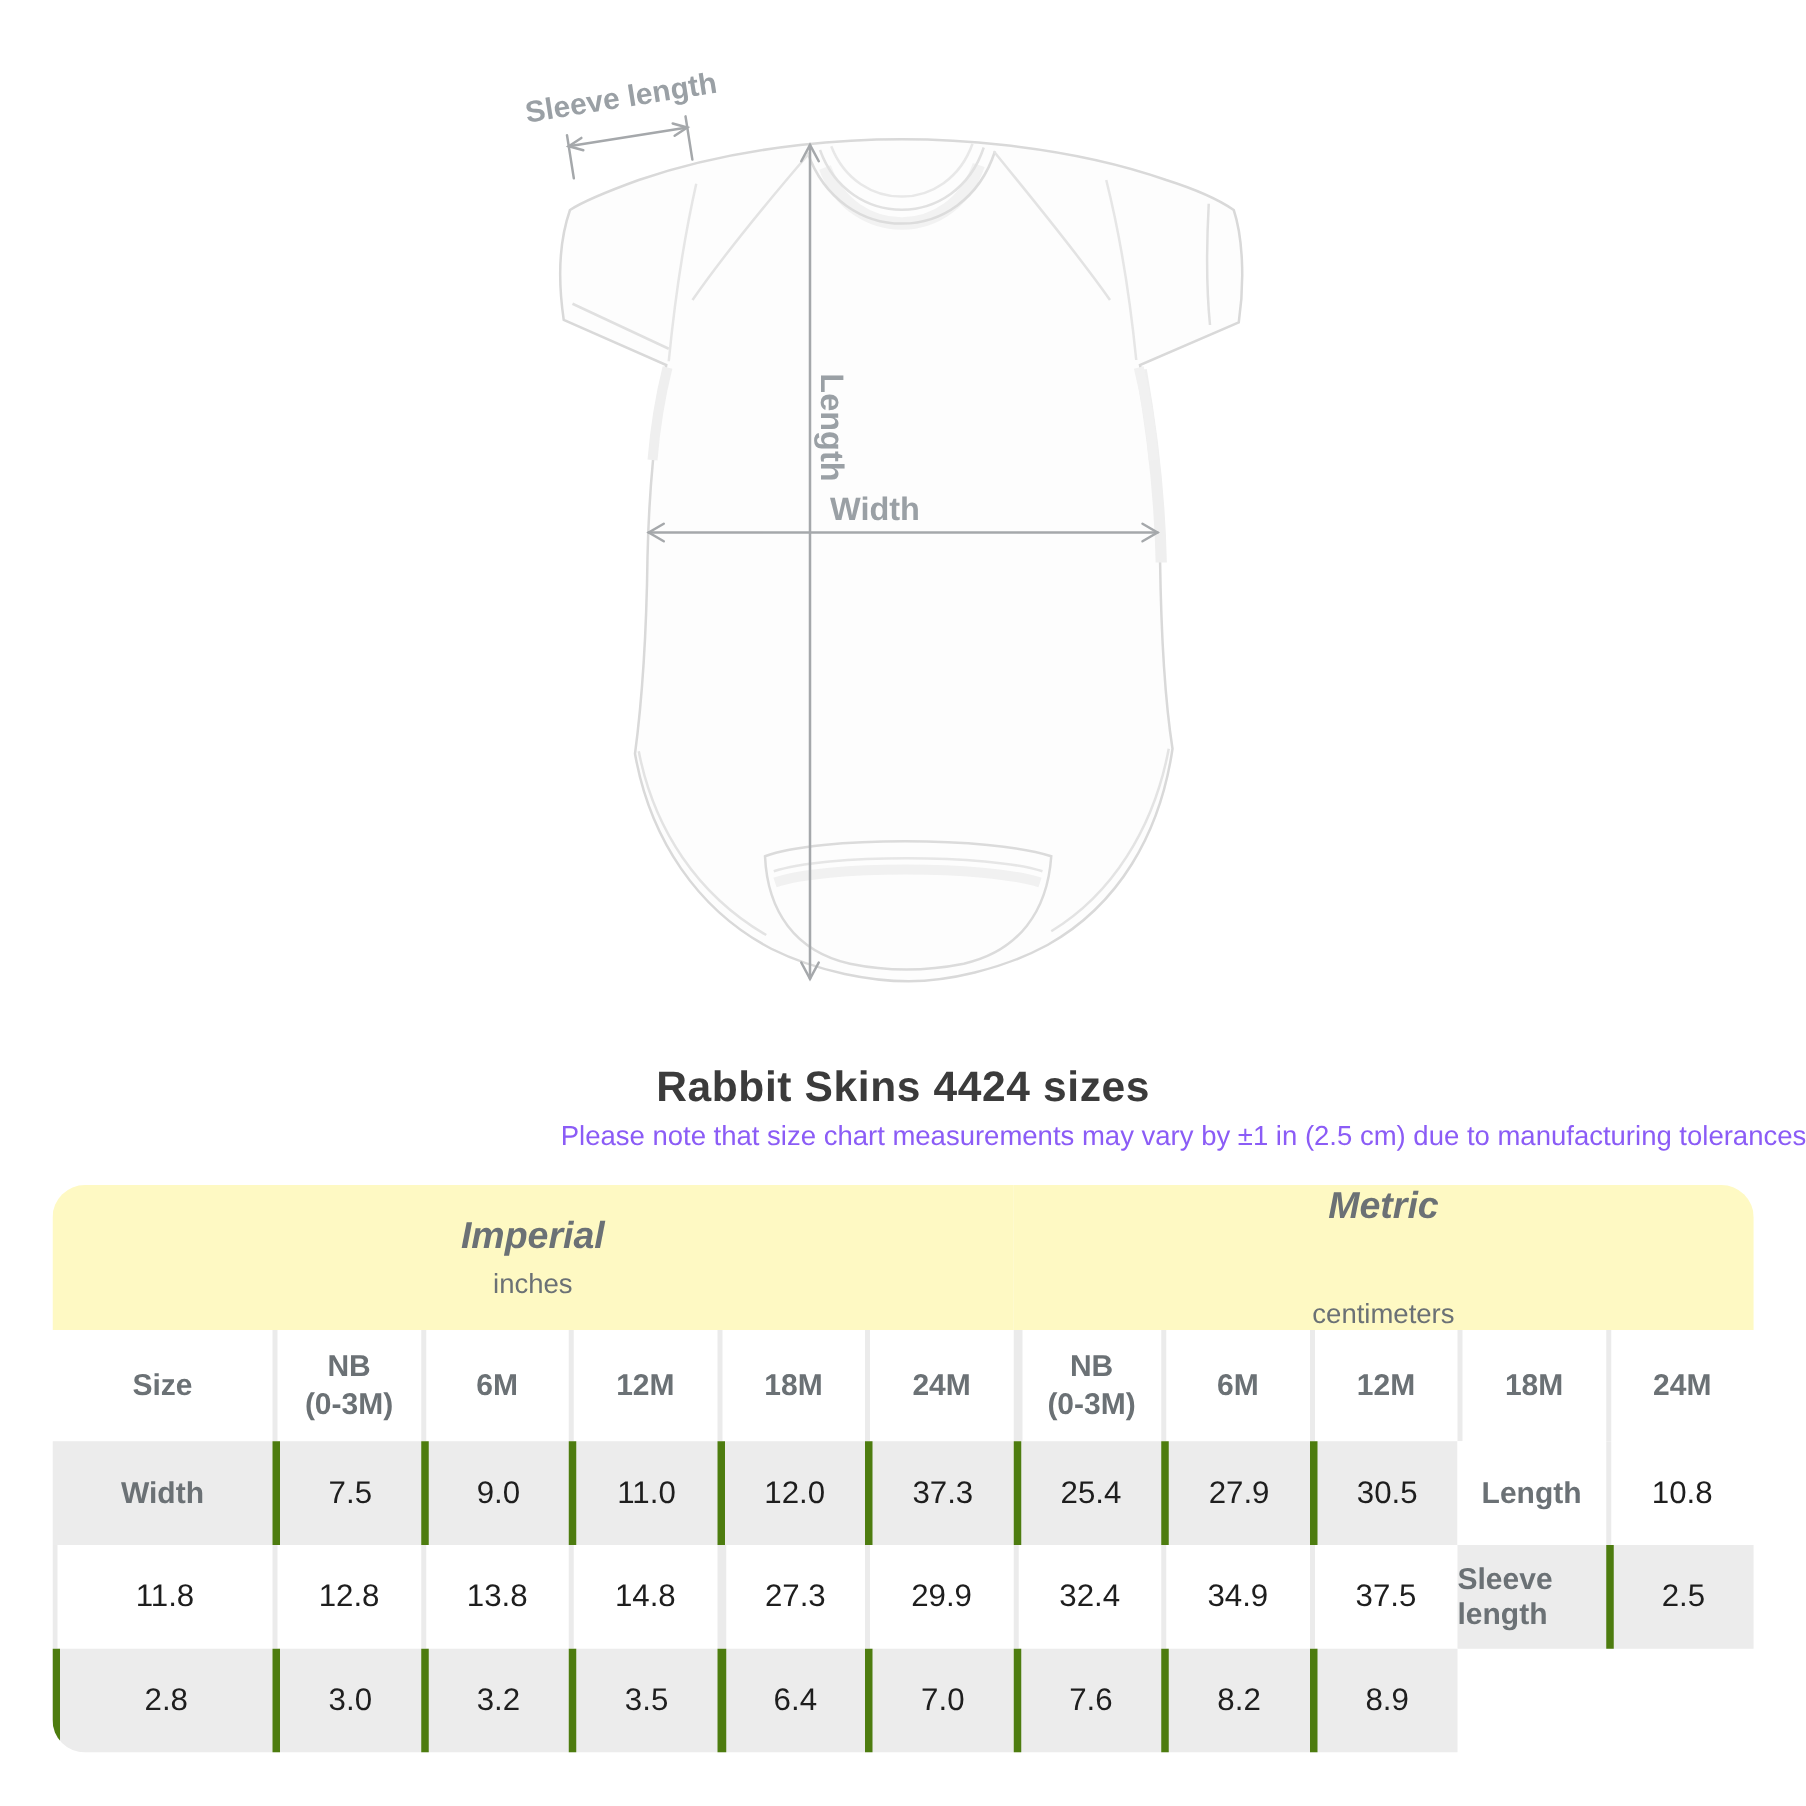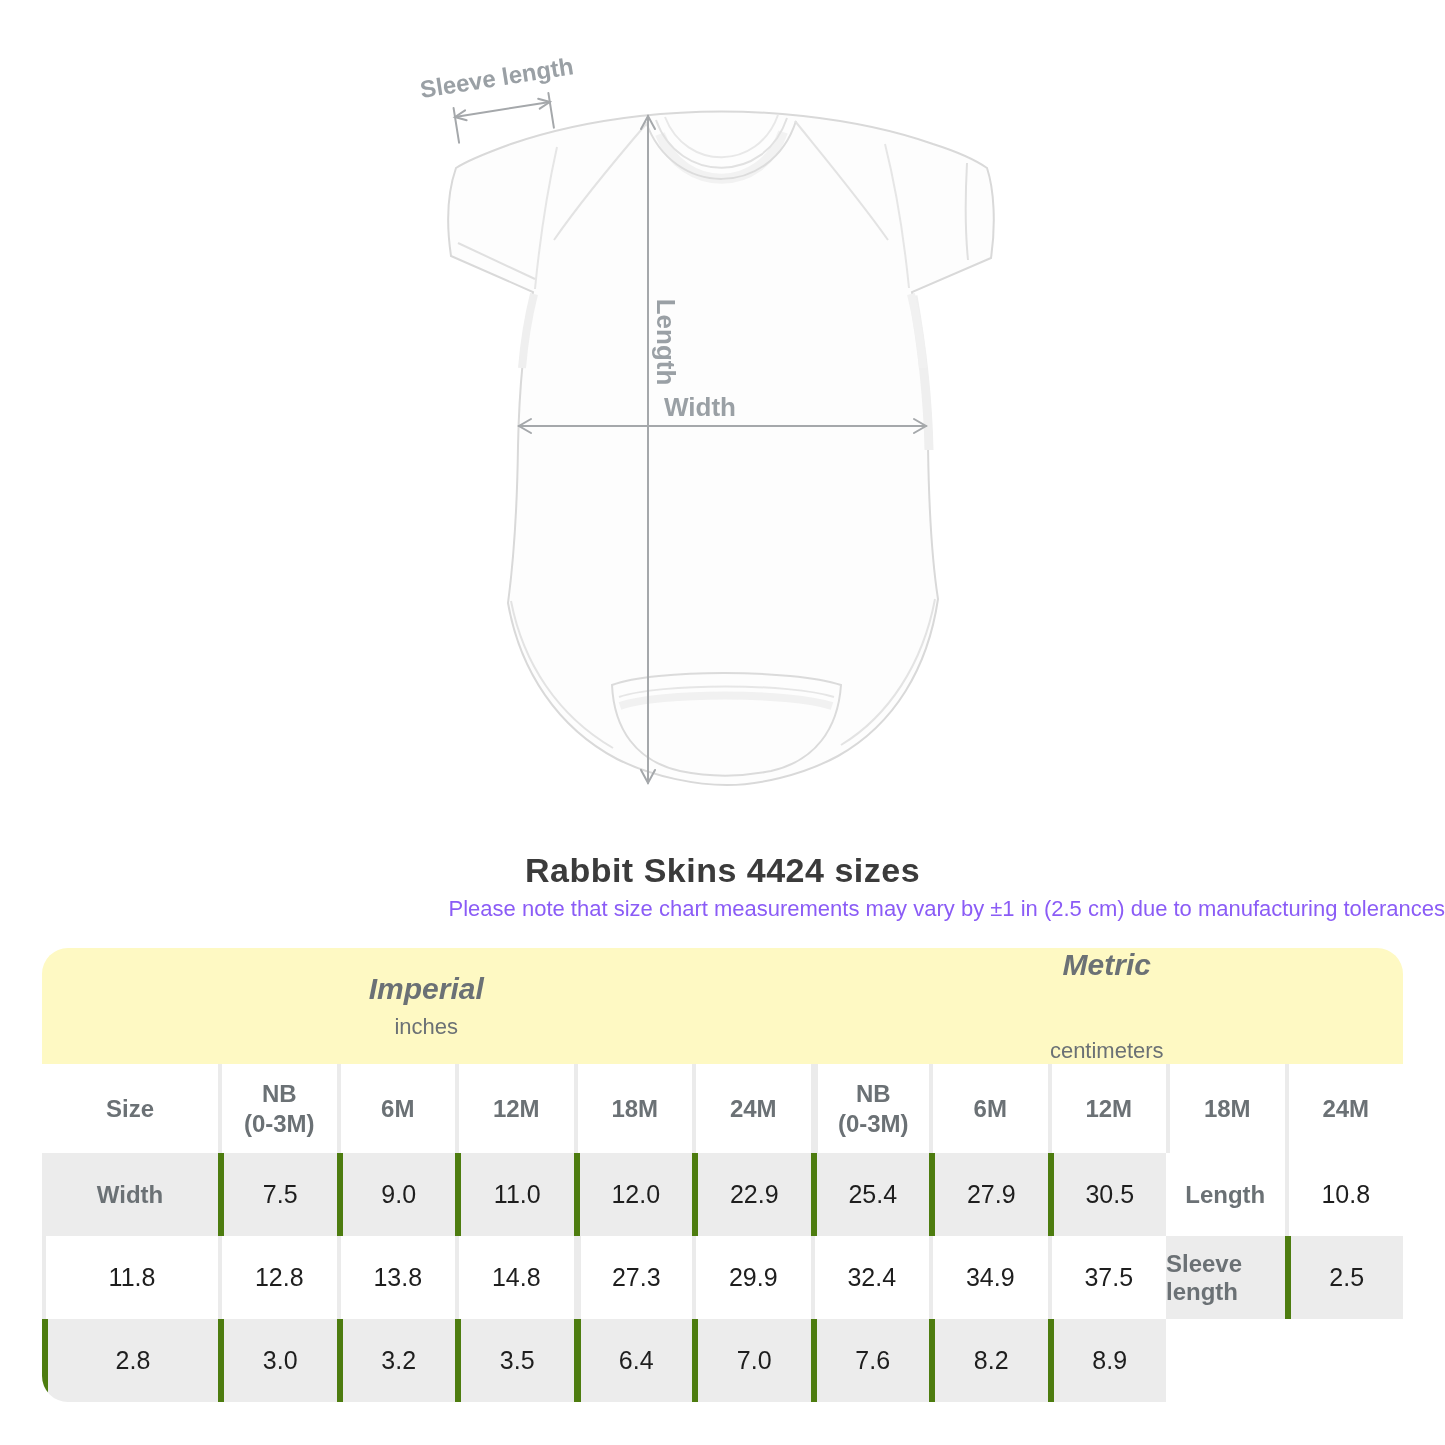--- a/index.html
+++ b/index.html
@@ -158,21 +158,21 @@
   <div class="cell hcell vsep-w">6M</div>
   <div class="cell hcell vsep-w">12M</div>
   <div class="cell hcell vsep-w">18M</div>
   <div class="cell hcell vsep-w">24M</div>
 
   <div class="cell dcell gray lbl">Width</div>
   <div class="cell dcell gray vsep-g">7.5</div>
   <div class="cell dcell gray vsep-g">9.0</div>
   <div class="cell dcell gray vsep-g">11.0</div>
   <div class="cell dcell gray vsep-g">12.0</div>
-  <div class="cell dcell gray vsep-g">22.9</div>
+  <div class="cell dcell gray vsep-g">37.3</div>
   <div class="cell dcell gray vsep-g">25.4</div>
   <div class="cell dcell gray vsep-g">27.9</div>
   <div class="cell dcell gray vsep-g">30.5</div>
 
   <div class="cell dcell white lbl">Length</div>
   <div class="cell dcell white vsep-w">10.8</div>
   <div class="cell dcell white vsep-w">11.8</div>
   <div class="cell dcell white vsep-w">12.8</div>
   <div class="cell dcell white vsep-w">13.8</div>
   <div class="cell dcell white vsep-w">14.8</div>

